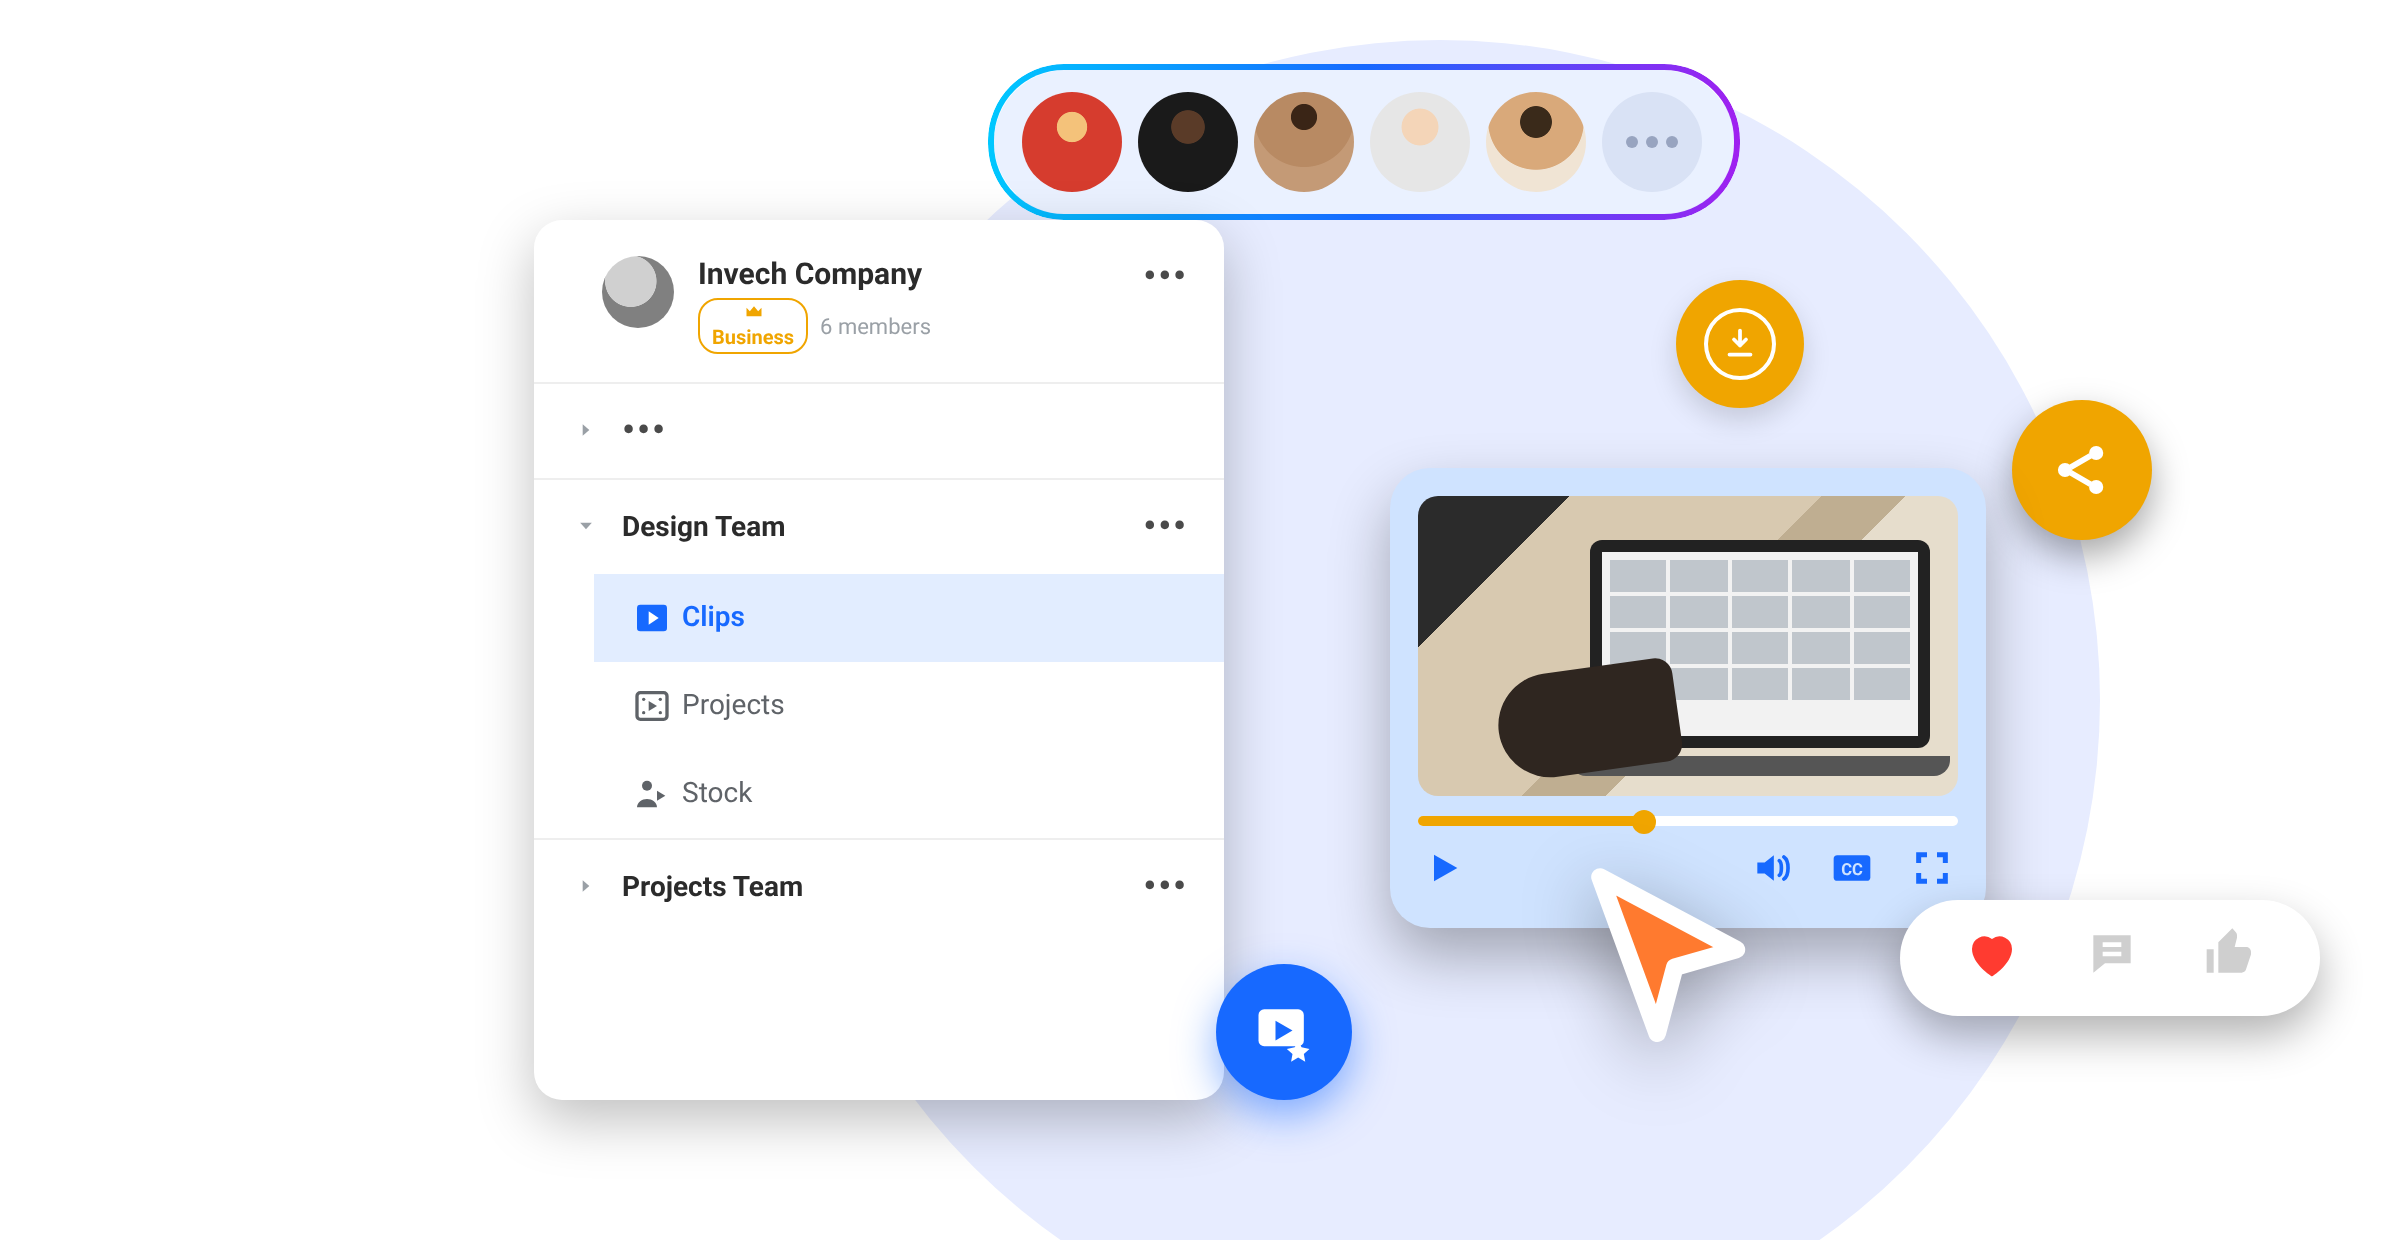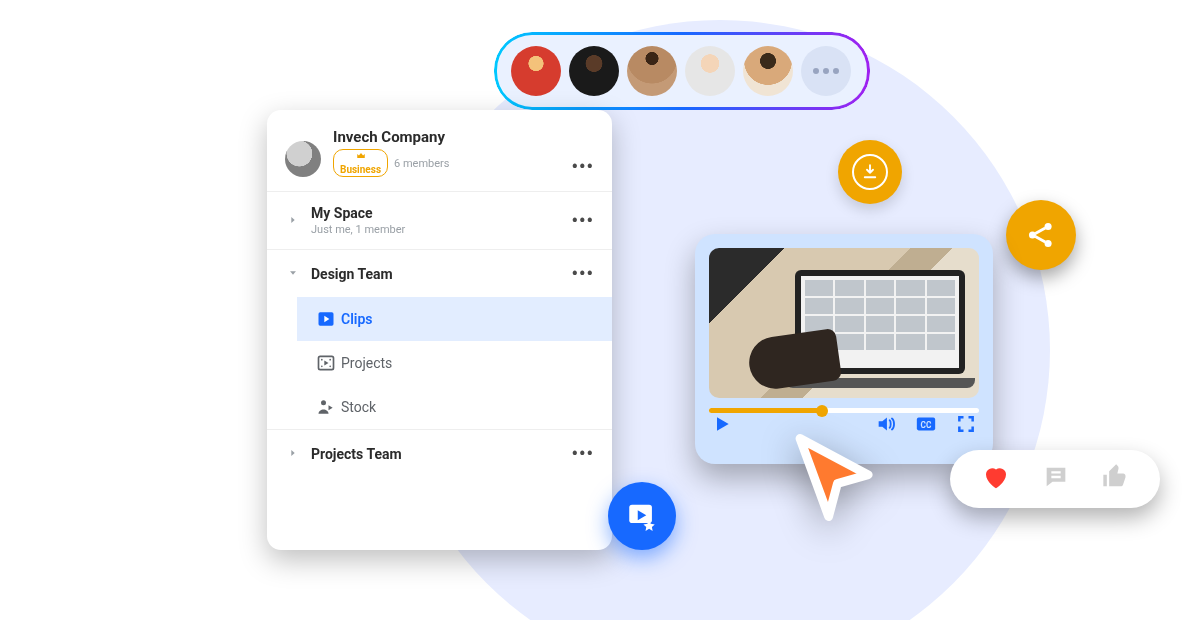--- a/index.html
+++ b/index.html
@@ -15,21 +15,21 @@
   .av1{background:radial-gradient(circle at 50% 35%,#f4c27a 0 18%,#d63c2e 19% 100%);} 
   .av2{background:radial-gradient(circle at 50% 35%,#5a3b28 0 20%,#1a1a1a 21% 100%);} 
   .av3{background:radial-gradient(circle at 50% 25%,#3a2516 0 14%,#b88a63 15% 55%,#c49a76 56% 100%);} 
   .av4{background:radial-gradient(circle at 50% 35%,#f4d5b8 0 22%,#e6e6e6 23% 100%);} 
   .av5{background:radial-gradient(circle at 50% 30%,#3a2a1a 0 18%,#d9a97a 19% 55%,#f0e4d4 56% 100%);} 
   .avatar-more{ width:50px; height:50px; border-radius:50%; background:#d9e2f5; display:flex; align-items:center; justify-content:center; gap:4px;}
   .avatar-more span{ width:6px; height:6px; border-radius:50%; background:#98a4c0;}
 
   
   .sidebar { position: absolute; left: 267px; top: 110px; width: 345px; height: 440px; background: #fff; border-radius: 14px; box-shadow: 0 10px 28px rgba(0,0,0,.25); overflow:hidden; }
-  .ws-header { display:flex; align-items:flex-end; padding: 18px 18px 14px; gap:12px; }
+  .ws-header { display:flex; align-items:flex-start; padding: 18px 18px 14px; gap:12px;margin-left:16px; }
   .ws-avatar { width:36px; height:36px; border-radius:50%; background: radial-gradient(circle at 40% 35%,#d0d0d0 0 40%,#808080 41% 100%); }
   .ws-title-row { display:flex; flex-direction:column; flex:1; }
   .ws-name { font-size:15px; font-weight:700; color:#2b2b2b; }
   .ws-meta { display:flex; align-items:center; gap:6px; margin-top:3px;}
   .badge-business { display:inline-flex; align-items:center; gap:3px; font-size:10px; font-weight:700; color:#f0a500; border:1.5px solid #f0a500; border-radius:10px; padding:1px 6px;flex-direction:column; }
   .ws-members { font-size:11px; color:#9aa0a6; }
   .dots { color:#4a4a4a; font-size:18px; letter-spacing:1px; cursor:pointer; font-weight:700;}
 
   .divider { height:1px; background:#eee; }
 
@@ -59,21 +59,21 @@
   .player { position:absolute; left:695px; top:234px; width:298px; height:230px; background:#cfe3ff; border-radius:20px; box-shadow:0 14px 30px rgba(0,0,0,.3); padding:14px 14px 10px; }
   .video-frame { width:100%; height:150px; border-radius:10px; background:linear-gradient(135deg,#2b2b2b 0 18%,#d8c9b0 18% 48%, #bfae91 48% 58%, #e6ddcc 58% 100%); position:relative; overflow:hidden;}
   .laptop { position:absolute; right:14px; top:22px; width:170px; height:104px; background:#222; border-radius:6px; }
   .laptop-screen{ position:absolute; inset:6px 6px 6px 6px; background:#f2f2f2; display:grid; grid-template-columns:repeat(5,1fr); grid-auto-rows:16px; gap:2px; padding:4px;}
   .laptop-screen span{ background:#c0c6cc;}
   .laptop-base{ position:absolute; right:4px; bottom:10px; width:190px; height:10px; background:#555; border-radius:0 0 8px 8px;}
   .hand{position:absolute; left:40px; bottom:12px; width:90px; height:52px; background:#2f2620; border-radius:30px 10px 10px 30px; transform:rotate(-8deg);}
   .progress { margin-top:10px; height:5px; background:#fff; border-radius:3px; position:relative;}
   .progress-fill{ position:absolute; left:0; top:0; height:100%; width:42%; background:#f0a500; border-radius:3px;}
   .progress-knob{ position:absolute; left:42%; top:50%; width:12px; height:12px; background:#f0a500; border-radius:50%; transform:translate(-50%,-50%);}
-  .controls{ display:flex; align-items:center; justify-content:space-between; margin-top:0; padding: 0 2px;}
+  .controls{ display:flex; align-items:center; justify-content:space-between; margin-top:10px; padding: 0 2px;}
   .controls .left{ display:flex; gap:18px;}
   .controls .right{ display:flex; gap:18px;}
   .ctrl-icon{ width:22px; height:22px; display:flex; align-items:center; justify-content:center;}
 
   
   .cursor { position:absolute; left:778px; top:422px; filter: drop-shadow(0 10px 18px rgba(0,0,0,.35));}
 
   
   .reactions { position:absolute; left:950px; top:450px; width:210px; height:58px; background:#fff; border-radius:30px; box-shadow:0 10px 22px rgba(0,0,0,.3); display:flex; align-items:center; justify-content:space-around; padding:0 16px;}
 
@@ -113,24 +113,20 @@
     </div>
     <div class="dots">•••</div>
   </div>
   <div class="divider"></div>
 
   <div class="space-row">
     <div class="chev">
       <svg width="10" height="10" viewBox="0 0 24 24">
           <path fill="#9aa0a6" d="M8 5l8 7-8 7z"></path>
         </svg>
-    </div>
-    <div class="space-body">
-      <div class="space-title">My Space</div>
-      <div class="space-sub">Just me, 1 member</div>
     </div>
     <div class="dots">•••</div>
   </div>
   <div class="divider"></div>
 
   <div class="space-row">
     <div class="chev">
       <svg width="10" height="10" viewBox="0 0 24 24">
           <path fill="#9aa0a6" d="M5 8l7 8 7-8z"></path>
         </svg>

